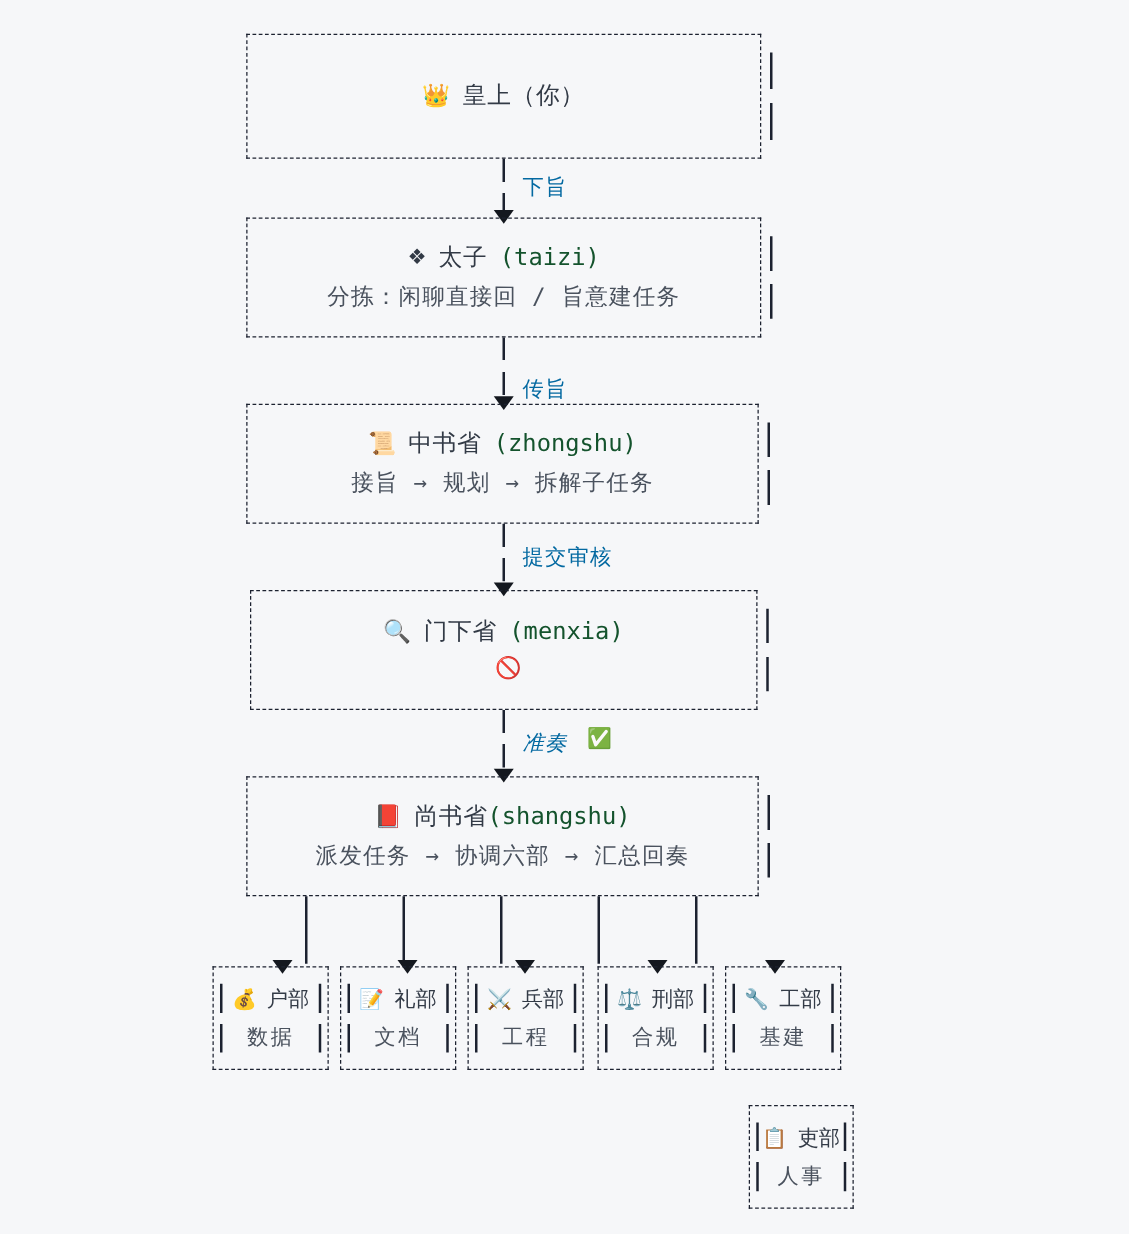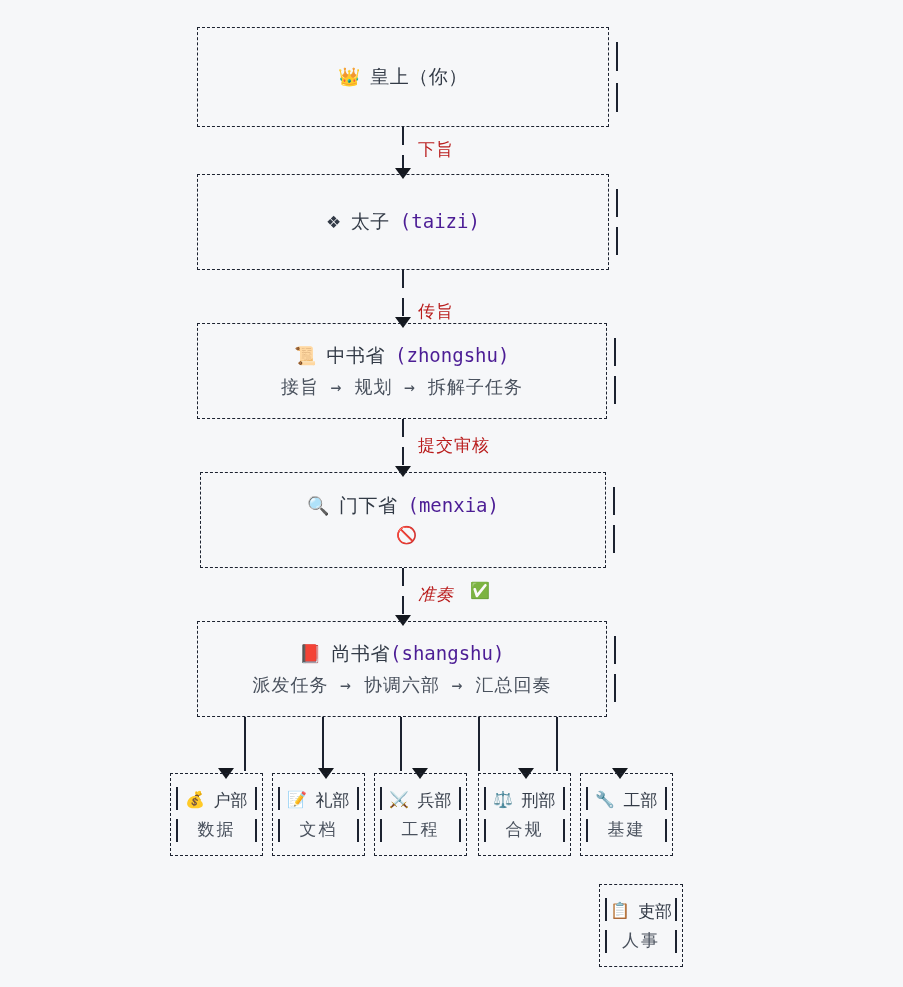--- a/index.html
+++ b/index.html
@@ -53,21 +53,21 @@
     white-space: nowrap;
     line-height: 1.05;
   }
   .title-row {
     font-size: 19px;
     letter-spacing: 0.5px;
     color: #323a46;
   }
   .title-row .latin {
     font-family: "DejaVu Sans Mono", "Liberation Mono", monospace;
-    color: #4c1d95;
+    color: #14532d;
     letter-spacing: 0px;
   }
   .sub-row {
     font-size: 18px;
     color: #4a525e;
     margin-top: 12px;
     letter-spacing: 1px;
   }
   .sub-row.latinsub {
     font-size: 19px;
@@ -100,21 +100,21 @@
   .caret {
     position: absolute;
     width: 0; height: 0;
     border-left: 8px solid transparent;
     border-right: 8px solid transparent;
     border-top: 11px solid #14181f;
   }
   .edge-label {
     position: absolute;
     font-size: 17px;
-    color: #b91c1c;
+    color: #0369a1;
     white-space: nowrap;
     letter-spacing: 1px;
   }
 
   
   .mbox {
     position: absolute;
     border: 1px dashed #1c2230;
     box-sizing: border-box;
     display: flex;
@@ -174,20 +174,21 @@
 <div class="edge-label" style="left:418px; top:138px;">下旨</div>
 <div class="caret" style="left:395px; top:168px;"></div>
 
 <div class="node" style="left:197px; top:174px; width:412px; height:96px;">
   <div class="box" style="width:412px; height:96px;">
     <div class="box-row title-row">
       <span class="emo" style="font-size:17px;">❖</span>
       <span>太子</span>
       <span class="latin" style="margin-left:10px;">(taizi)</span>
     </div>
+    <div class="box-row sub-row">分拣：闲聊直接回 / 旨意建任务</div>
   </div>
 </div>
 
 <div class="vline dashy" style="left:402px; top:270px; height:46px;"></div>
 <div class="edge-label" style="left:418px; top:300px;">传旨</div>
 <div class="caret" style="left:395px; top:317px;"></div>
 
 <div class="node" style="left:197px; top:323px; width:410px; height:96px;">
   <div class="box" style="width:410px; height:96px;">
     <div class="box-row title-row">

